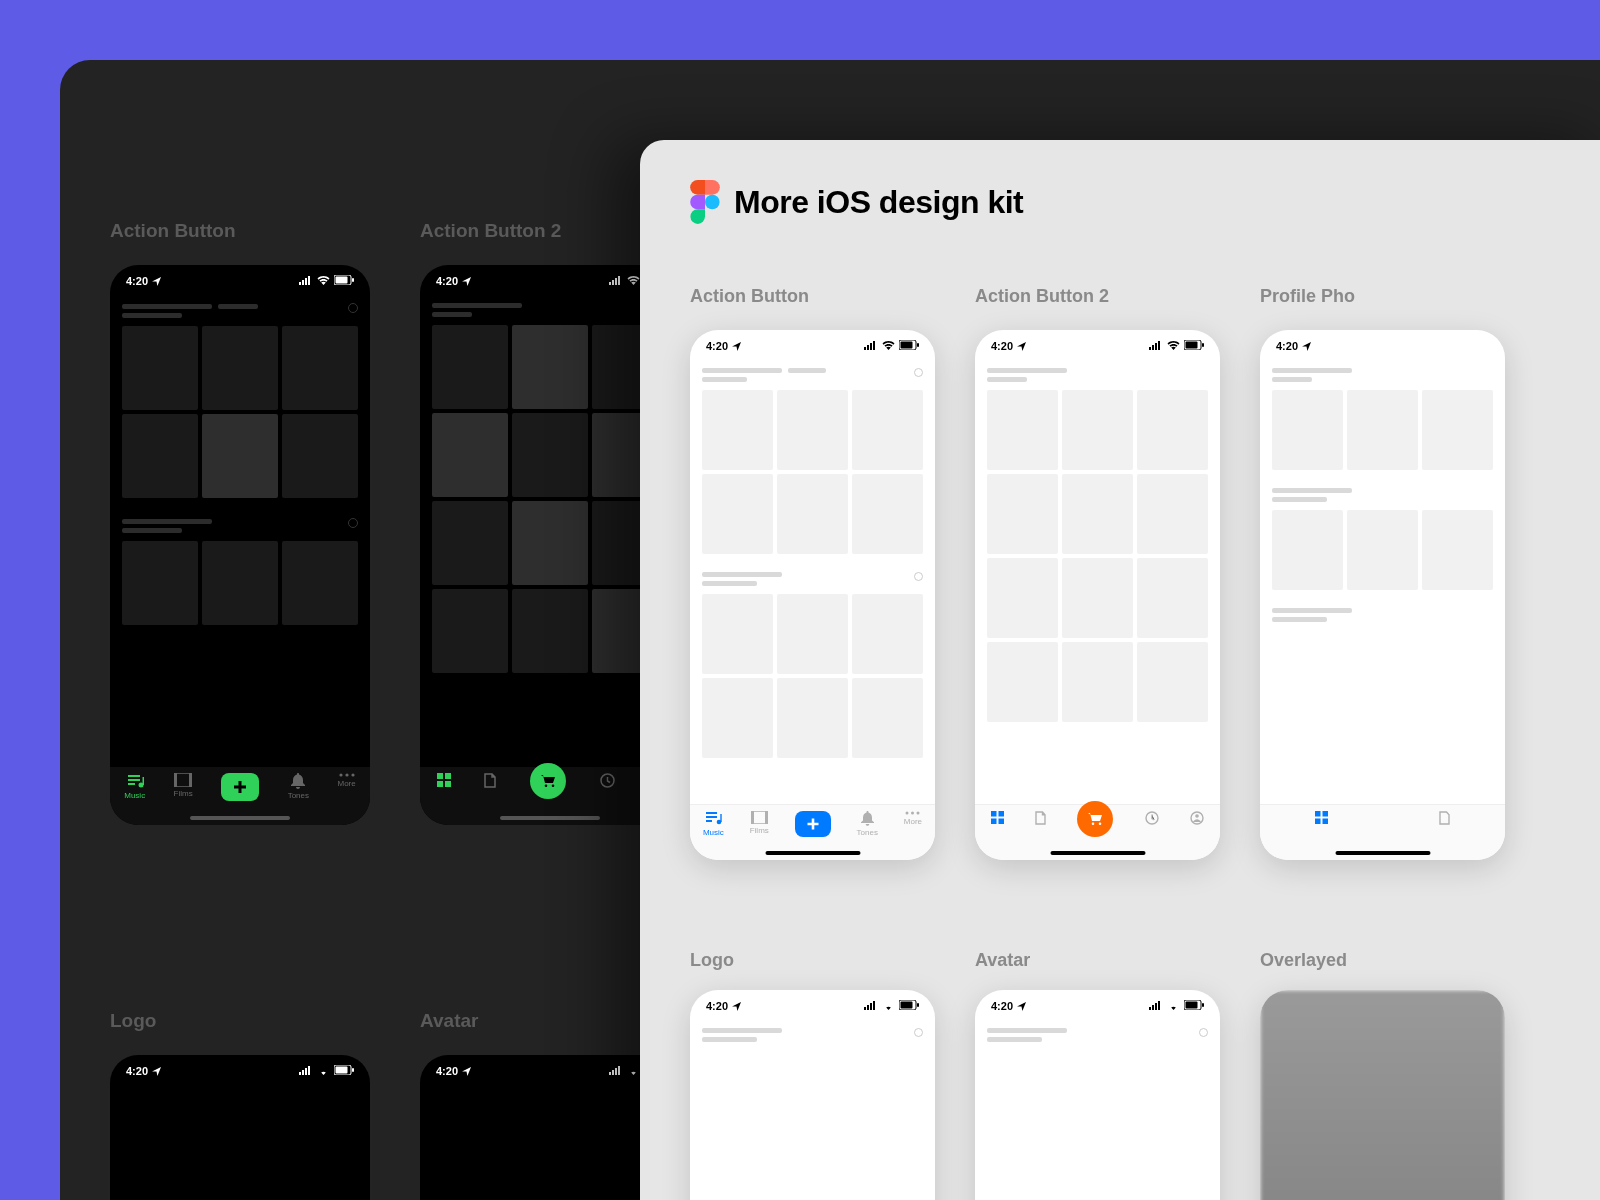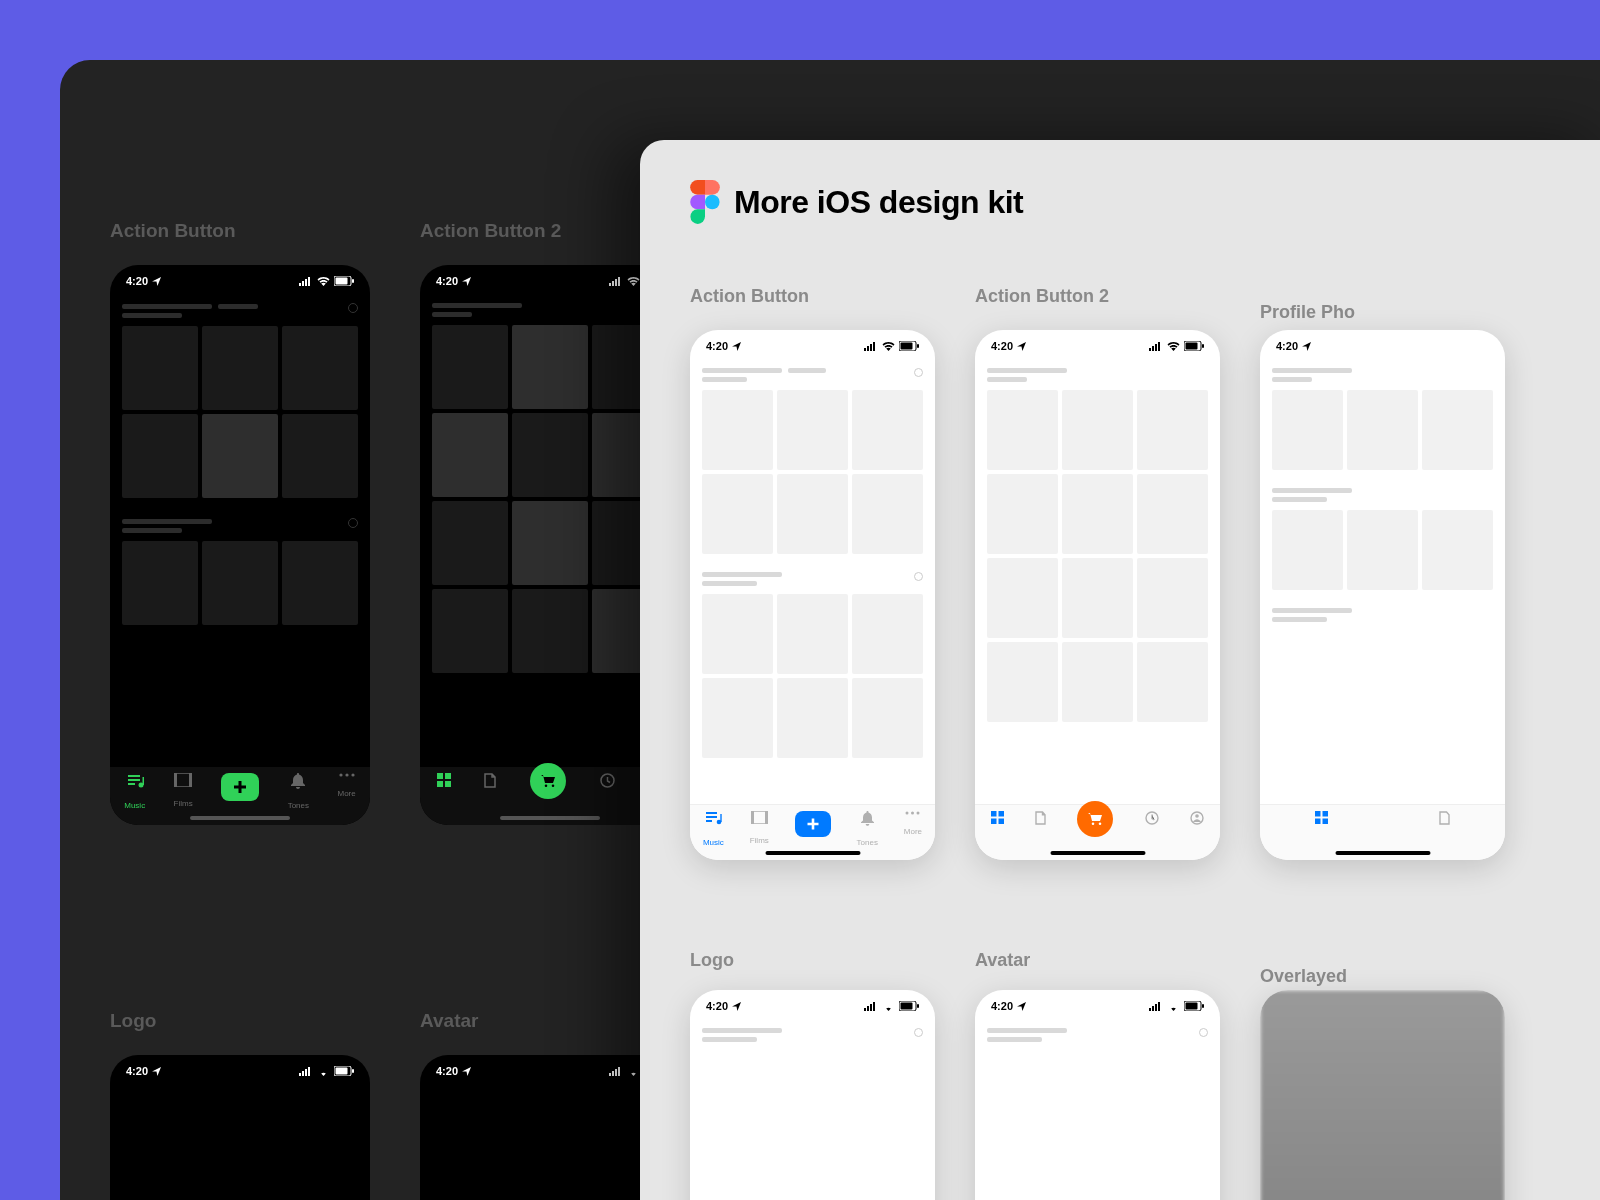--- a/index.html
+++ b/index.html
@@ -49,21 +49,21 @@
   overflow: hidden;
 }
 .phone-d1 { left: 50px;  top: 205px; }
 .phone-d2 { left: 360px; top: 205px; }
 .phone-d3 { left: 50px;  top: 995px; }
 .phone-d4 { left: 360px; top: 995px; }
 
 .status-bar {
   display: flex;
   justify-content: space-between;
-  align-items: center;
+  align-items: flex-start;
   padding: 10px 16px 6px;
   font-size: 11px;
   font-weight: 700;
 }
 .status-dark { color: #fff; }
 .status-light { color: #000; }
 .status-left { display: flex; align-items: center; gap: 4px; }
 .status-right { display: flex; align-items: center; gap: 4px; }
 
 .content-block-dark { padding: 10px 12px 0; }
@@ -76,21 +76,21 @@
 .cell-dark { background:#1a1a1a; height:84px; border-radius:2px;}
 .cell-dark.hl { background:#2e2e2e;}
 
 .tabbar-dark {
   position:absolute; bottom:0; left:0; right:0;
   height:58px;
   display:flex; justify-content:space-around; align-items:flex-start;
   padding-top:6px;
   background:#0f0f0f;
 }
-.tab-item { display:flex; flex-direction:column; align-items:center; gap:12px; font-size:8px; }
+.tab-item { display:flex; flex-direction:column; align-items:center; gap:2px; font-size:8px; }
 .tab-dark-inactive { color:#666; }
 .tab-dark-active { color:#30D158; }
 .home-indicator-dark { position:absolute; bottom:5px; left:50%; transform:translateX(-50%); width:100px; height:4px; background:#555; border-radius:3px;}
 
 .plus-btn-green { width:38px; height:28px; background:#30D158; border-radius:8px; display:flex; align-items:center; justify-content:center;}
 .cart-btn-green { width:36px; height:36px; background:#30D158; border-radius:50%; display:flex; align-items:center; justify-content:center; margin-top:-10px;}
 
 
 .light-panel {
   position:absolute;
@@ -101,21 +101,21 @@
   background:#E6E6E6;
   border-radius:24px 0 0 0;
   box-shadow: -30px 0 60px rgba(0,0,0,0.45);
 }
 .light-header { display:flex; align-items:center; gap:14px; position:absolute; left:50px; top:40px;}
 .figma-logo { width:30px; height:44px; position:relative;}
 .title-light { color:#000; font-size:32px; font-weight:800; letter-spacing:-0.5px;}
 .section-label-light { color:#8a8a8a; font-size:18px; font-weight:700;}
 .row1-light { position:absolute; top:146px; }
 .row2-light { position:absolute; top:810px; }
-.l1 { left:50px;} .l2 { left:335px;} .l3 { left:620px;margin-top:16px;}
+.l1 { left:50px;} .l2 { left:335px;} .l3 { left:620px;}
 
 .phone-light {
   position:absolute;
   width:245px;
   height:530px;
   background:#fff;
   border-radius:28px;
   overflow:hidden;
   box-shadow: 0 8px 30px rgba(0,0,0,0.15);
 }

